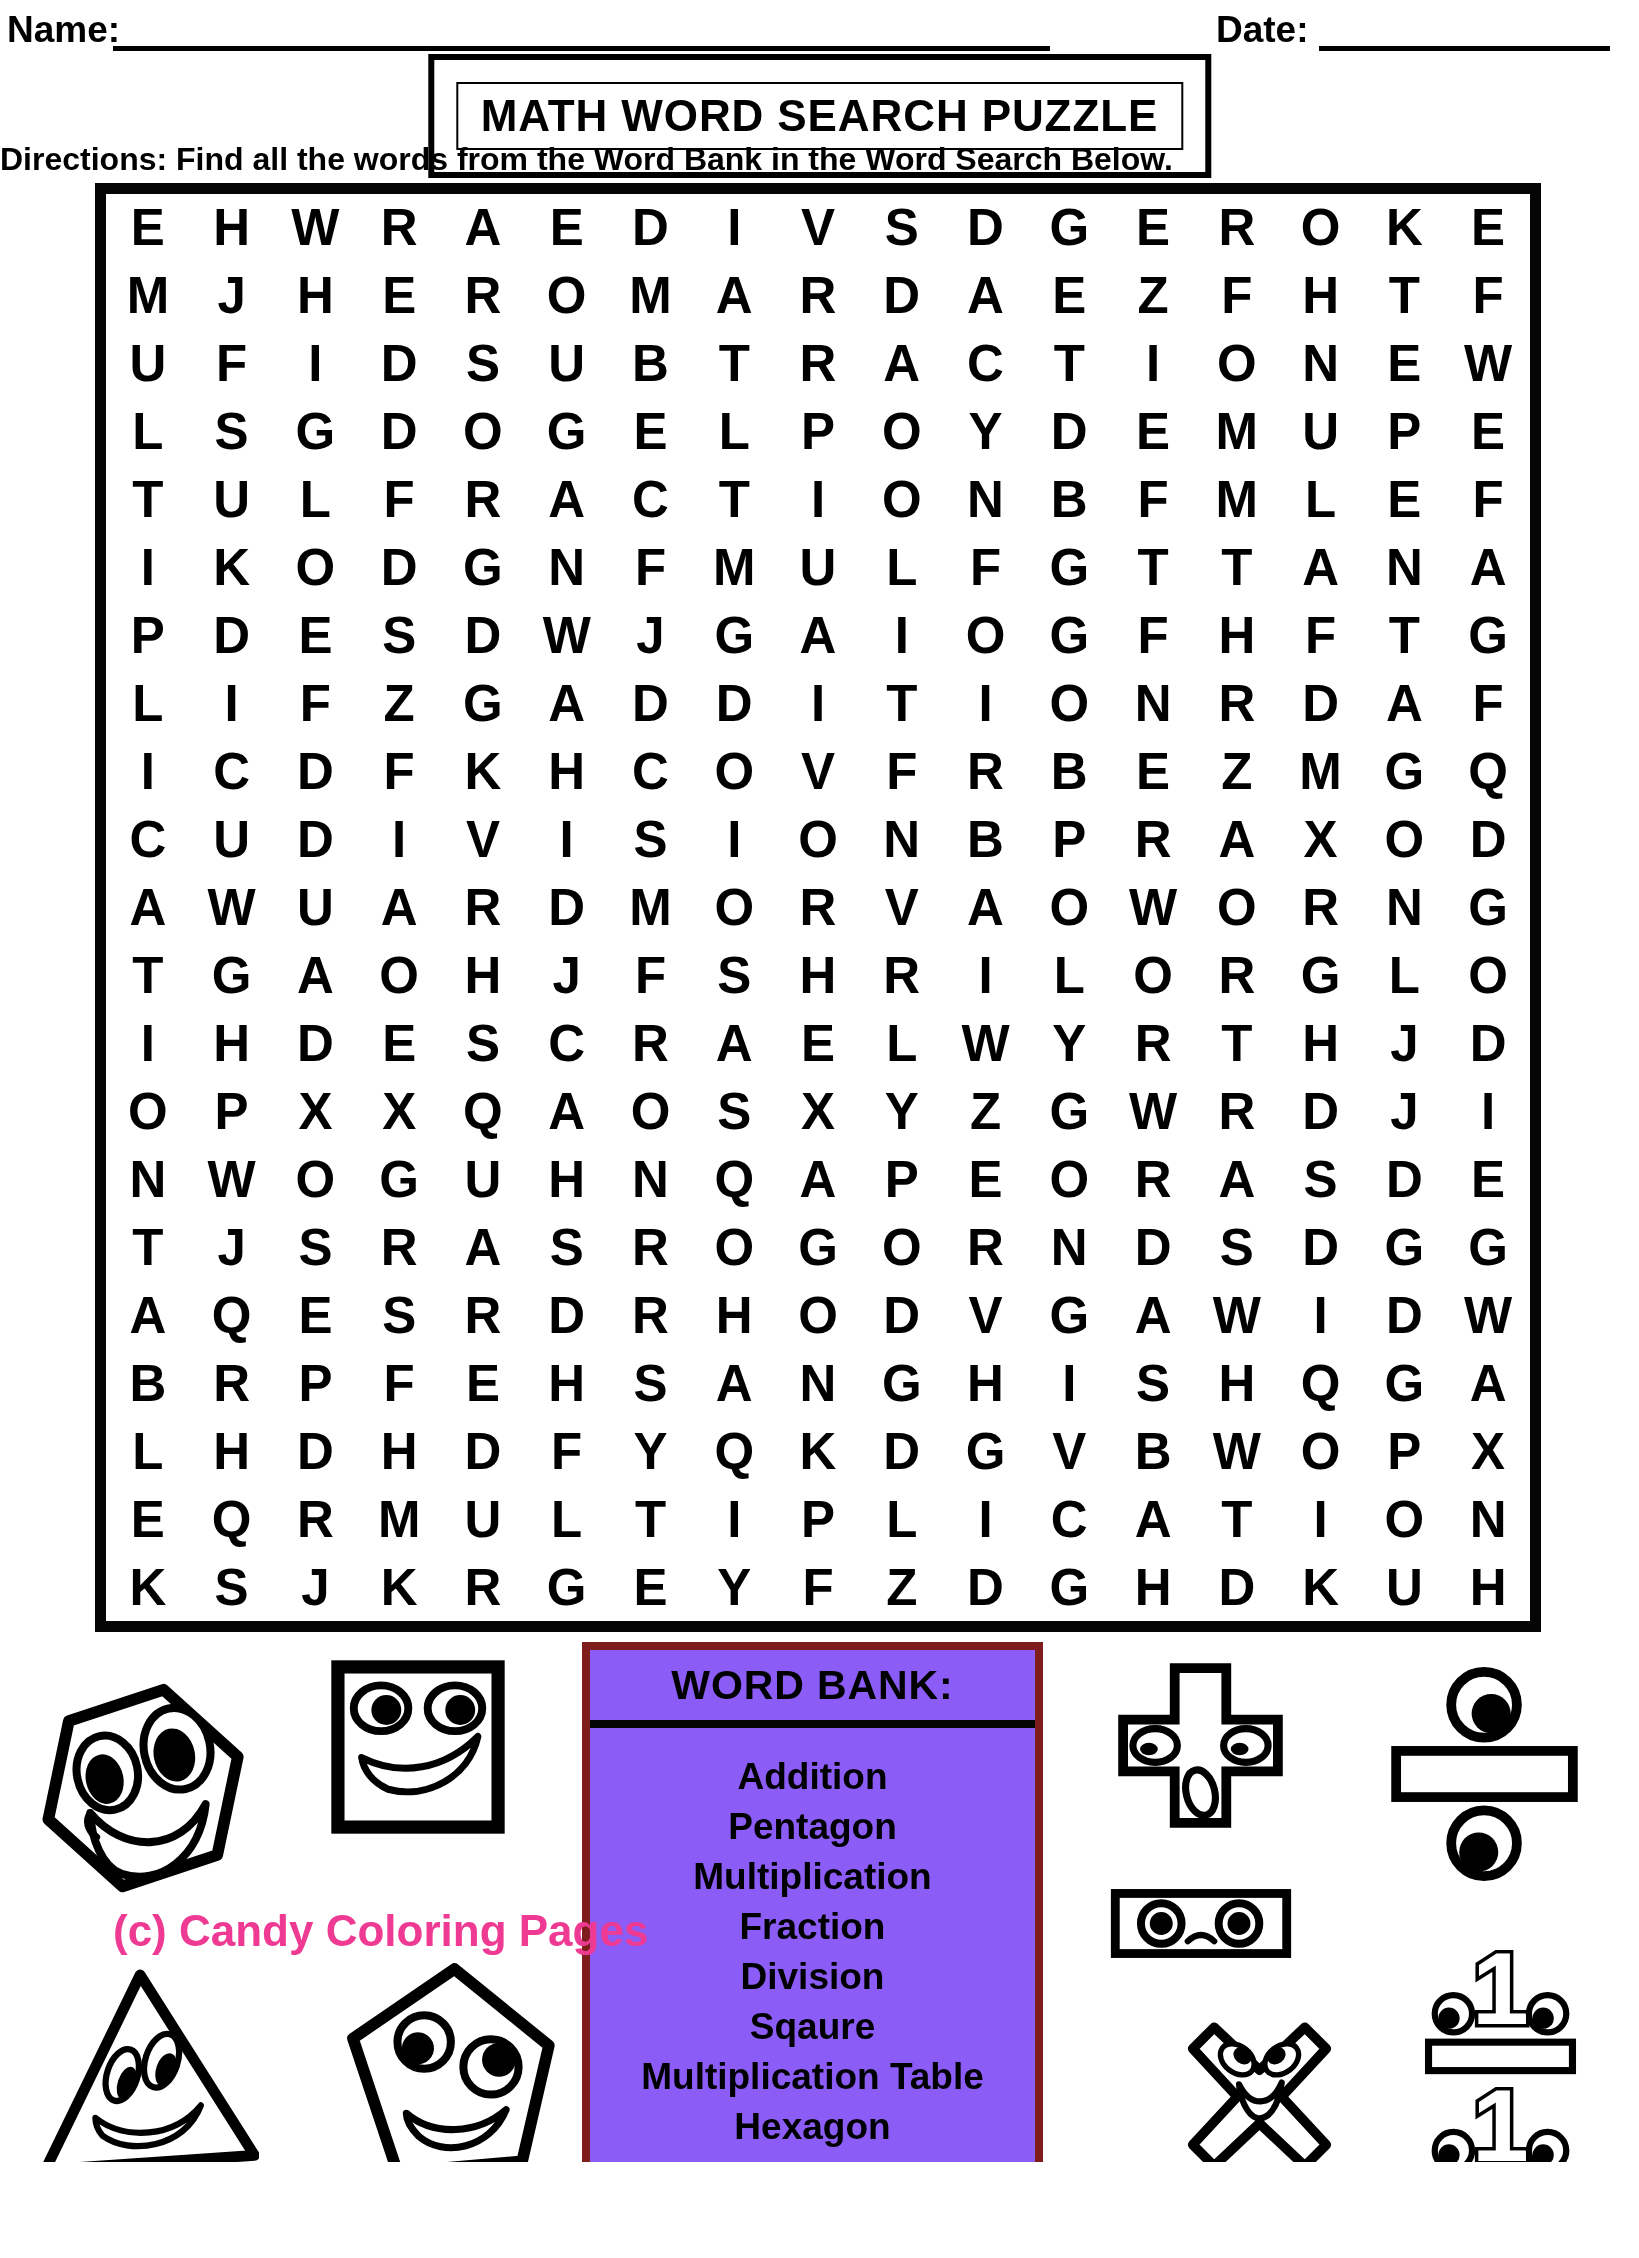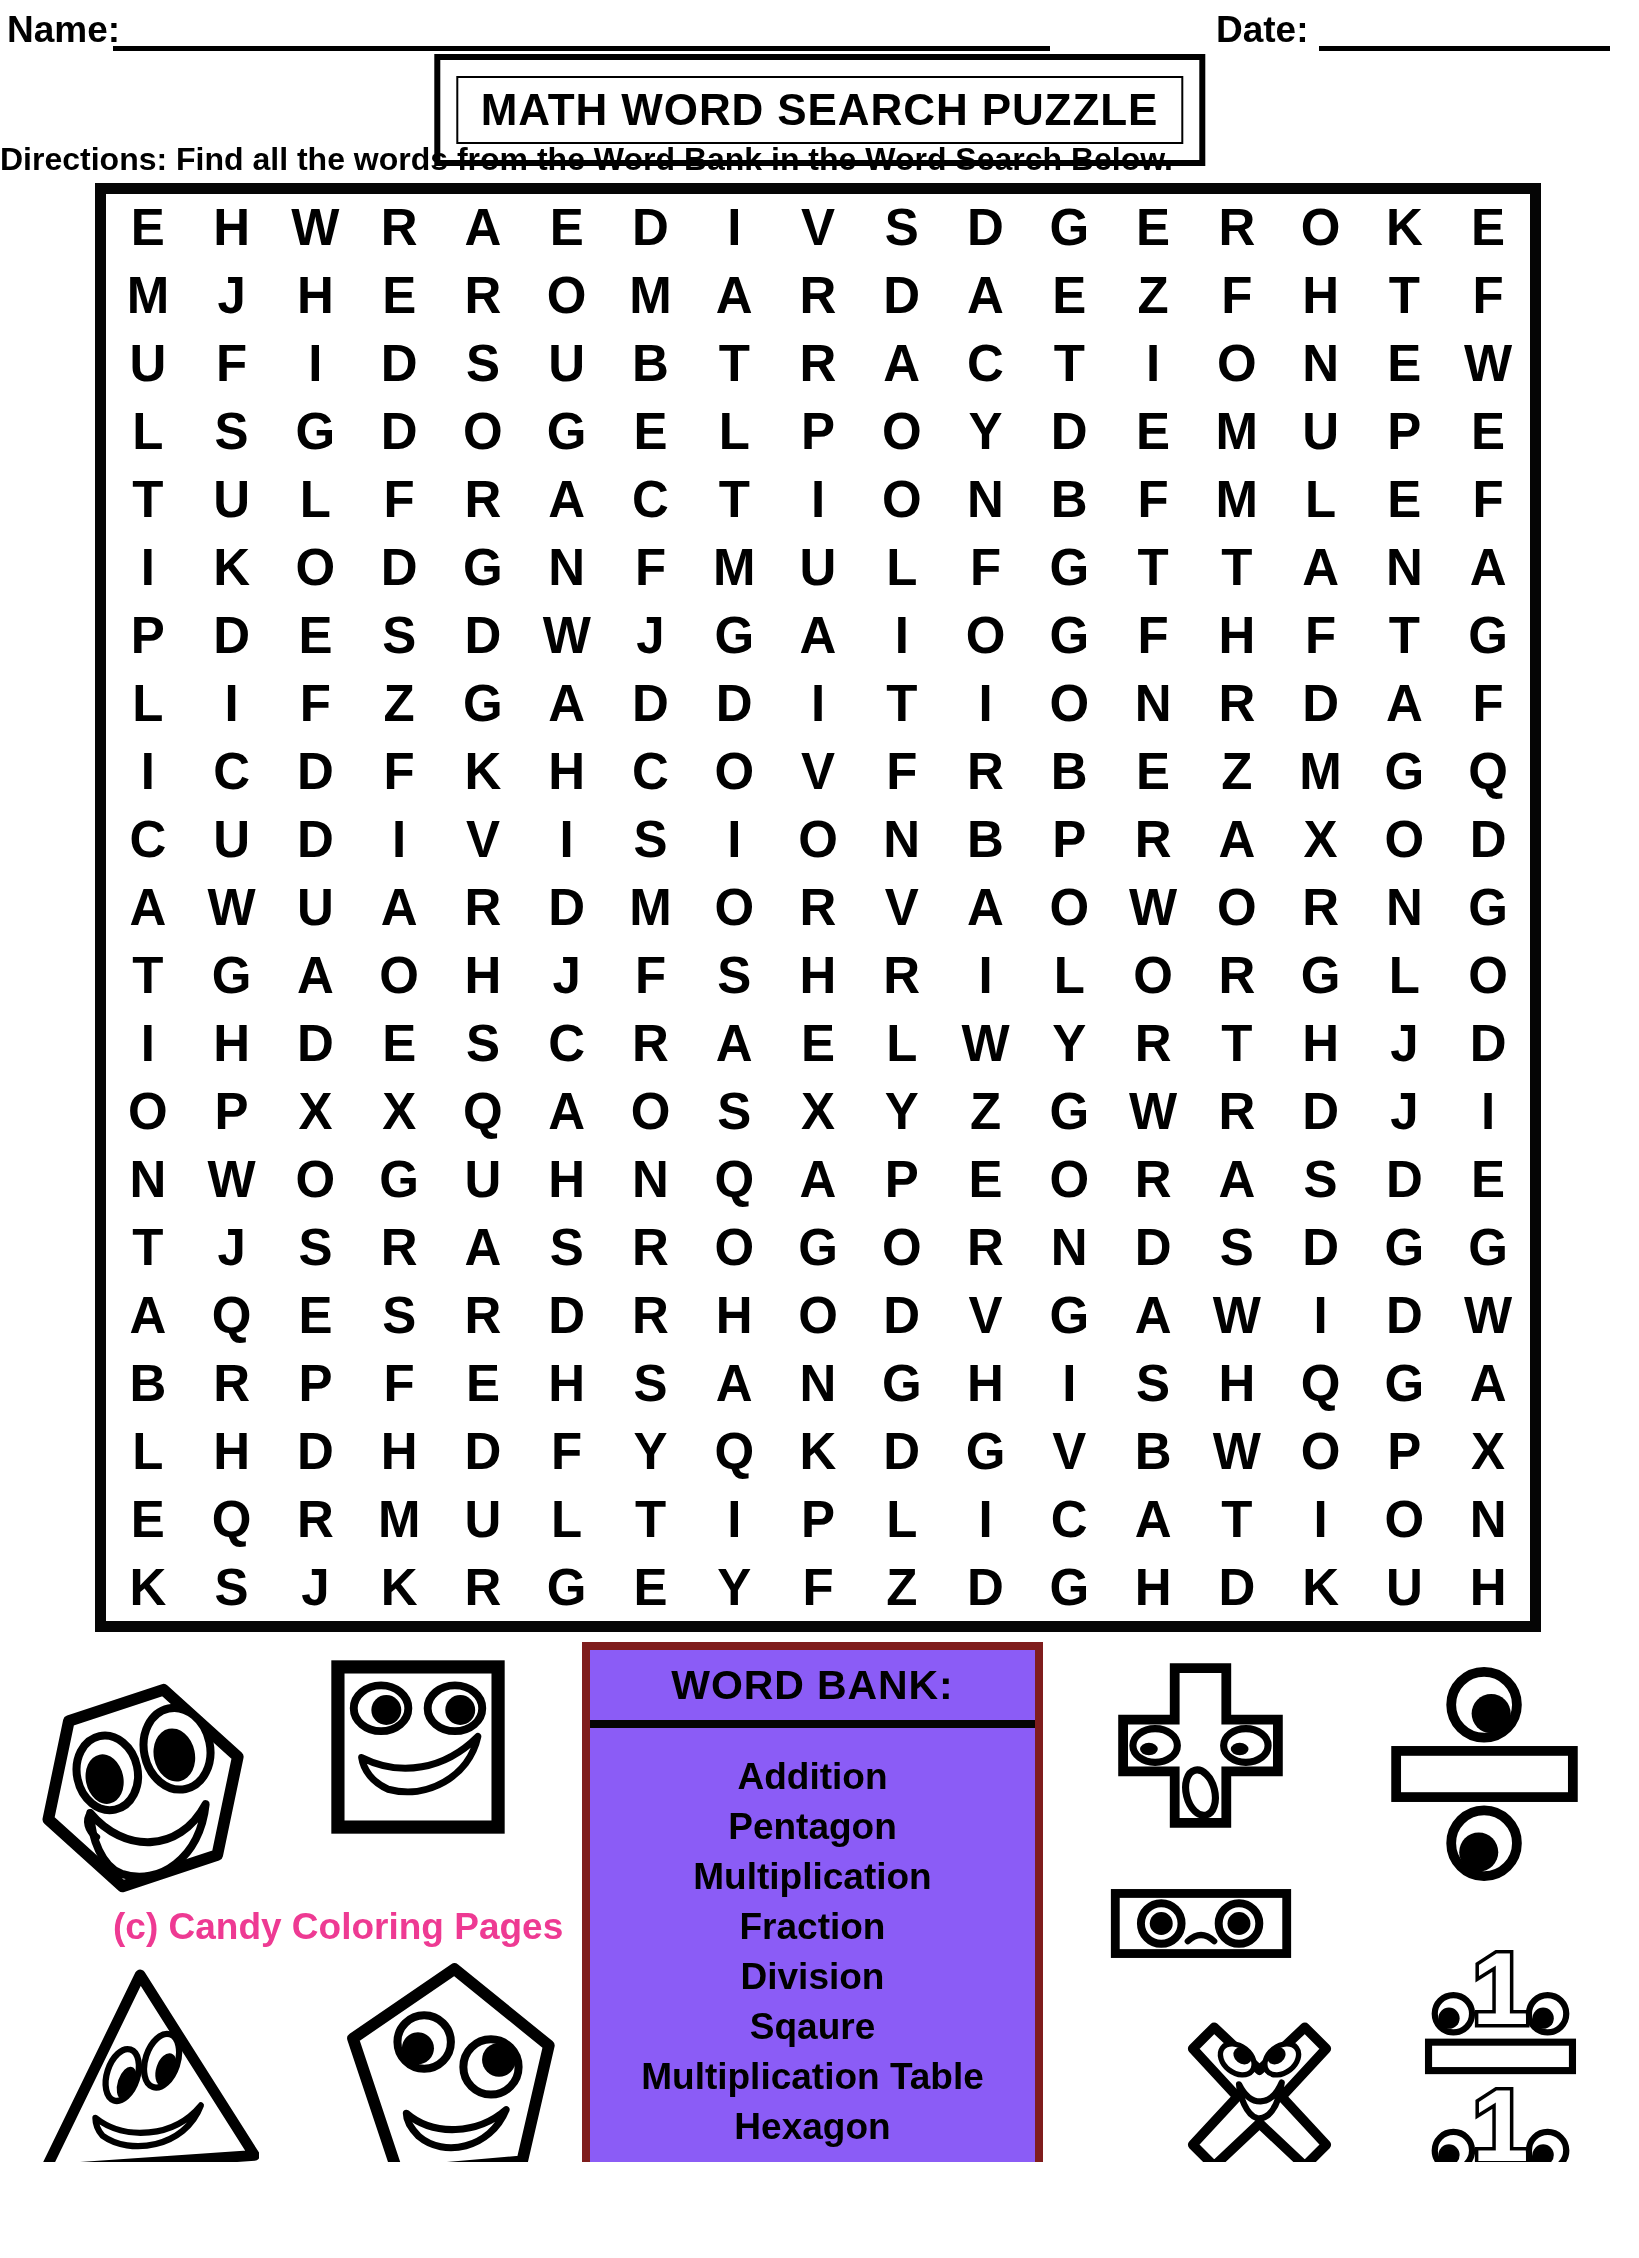--- a/index.html
+++ b/index.html
@@ -8,41 +8,41 @@
     position:relative; width:1639px; height:2162px; background:#fff;
     font-family:"Liberation Sans", sans-serif; color:#000; overflow:hidden;
   }
   
   .name-label { position:absolute; left:7px; top:8.8px; font-size:37px; font-weight:bold; }
   .name-line  { position:absolute; left:113px; top:46px; width:937px; border-top:5.3px solid #000; }
   .date-label { position:absolute; left:1216px; top:8.8px; font-size:37px; font-weight:bold; }
   .date-line  { position:absolute; left:1319px; top:46px; width:291px; border-top:5.3px solid #000; }
   
   .title-box { position:absolute; top:54px; left:50%; transform:translateX(-50%);
-    border:6.2px solid #000; padding:16px; background:#fff;text-align:right; }
+    border:6.2px solid #000; padding:22px; background:#fff;text-align:right; }
   .title-inner { border:2.6px solid #000; padding:7px 23px; font-size:44px; font-weight:bold; letter-spacing:0.9px; white-space:nowrap; }
   
   .directions { position:absolute; top:141px; left:0; width:100%; text-align:left;
     font-size:32px; font-weight:bold; }
   
   .grid-box { position:absolute; left:95px; top:183px; width:1446px; height:1449px;
     border:11.5px solid #050505; display:grid; grid-template-columns:repeat(17,1fr);
     grid-auto-rows:1fr; background:#fff; }
   .cell { display:flex; align-items:center; justify-content:center;
     font-size:51px; font-weight:bold; line-height:1; }
   
   .word-bank { position:absolute; left:582px; top:1642px; width:461px; height:606px;
     border:8px solid #7f1d1d; background:#8b5cf6; }
   .wb-title { text-align:center; font-size:41px; font-weight:bold; padding:12.4px 0 10.6px 0;
     border-bottom:8px solid #050505; letter-spacing:0.9px; }
   .wb-list { padding-top:24px; }
   .wb-word { text-align:center; font-size:37px; font-weight:bold; line-height:50px; white-space:nowrap; }
   
   .deco { position:absolute; }
-  .copyright { position:absolute; left:113px; top:1906px; font-size:37px; font-weight:bold; white-space:nowrap; }
+  .copyright { position:absolute; left:113px; top:1906px; font-size:44px; font-weight:bold; white-space:nowrap; }
 </style>
 </head>
 <body>
 
 <div class="page">
 
   <span class="name-label">Name:</span>
   <div class="name-line"></div>
   <span class="date-label">Date:</span>
   <div class="date-line"></div>

